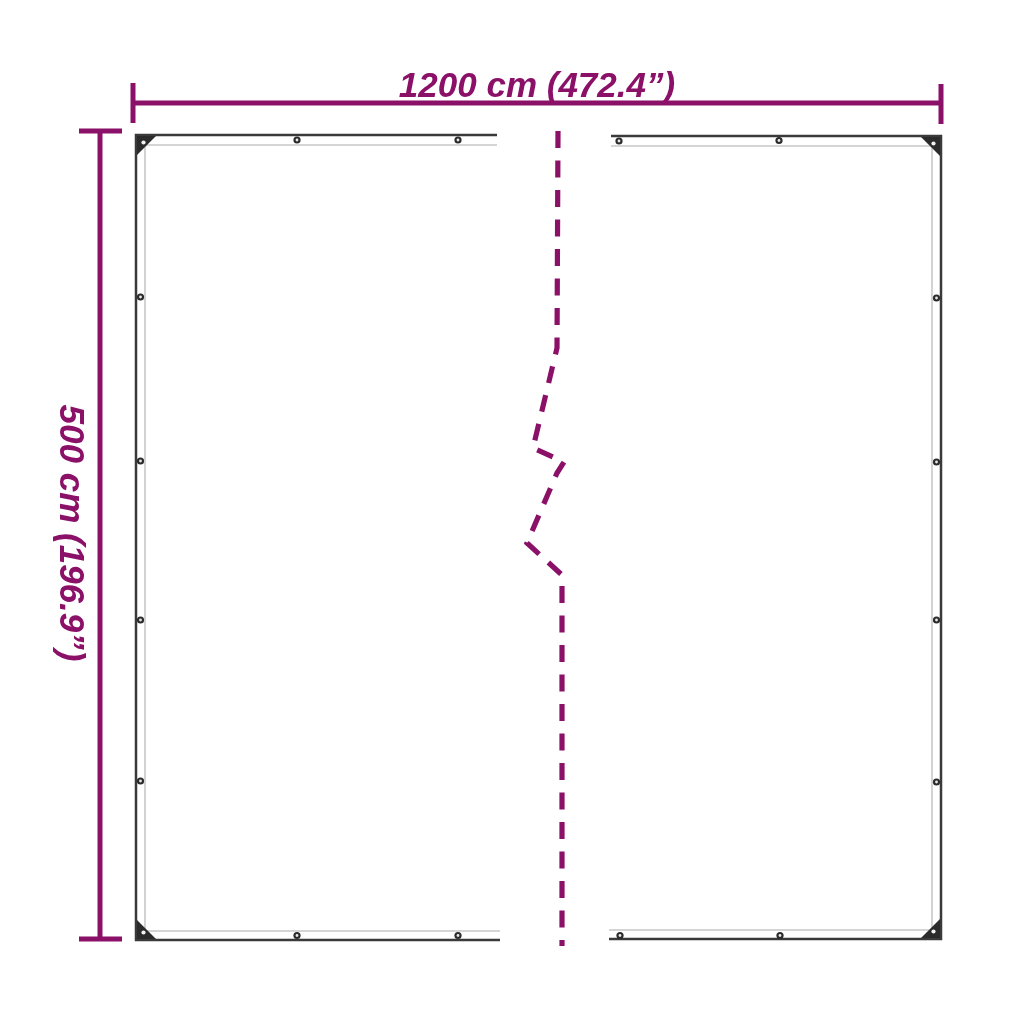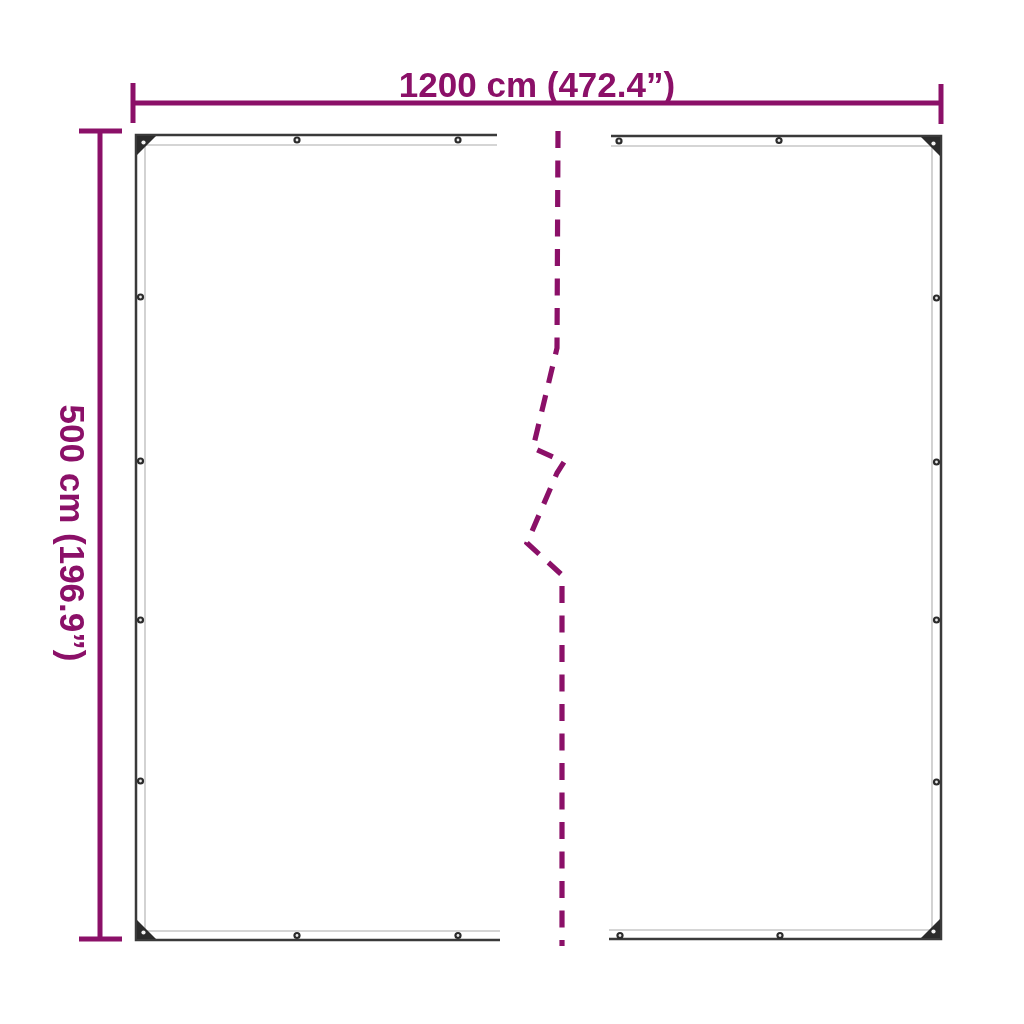--- a/index.html
+++ b/index.html
@@ -3,20 +3,21 @@
 <meta charset="utf-8">
 <style>
   html, body { margin: 0; padding: 0; background: #ffffff; }
   .stage {
     position: relative;
     width: 1024px;
     height: 1024px;
     background: #ffffff;
     overflow: hidden;
     font-family: "Liberation Sans", sans-serif;
+    font-style: italic;
   }
   svg { display: block; }
   .dim-text {
     font-family: "Liberation Sans", sans-serif;
     font-weight: 700;
     font-size: 35px;
     fill: #8B1068;
   }
 </style>
 </head>

